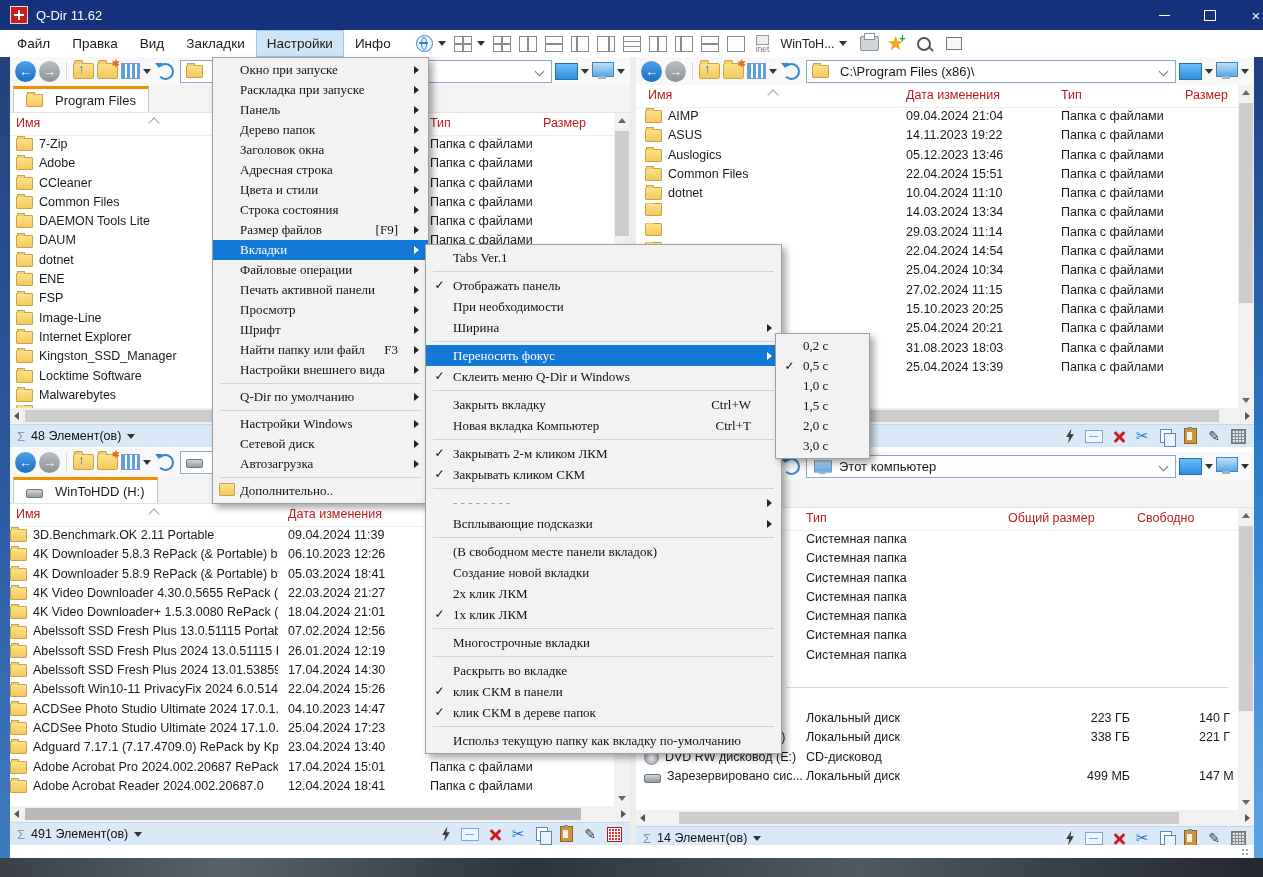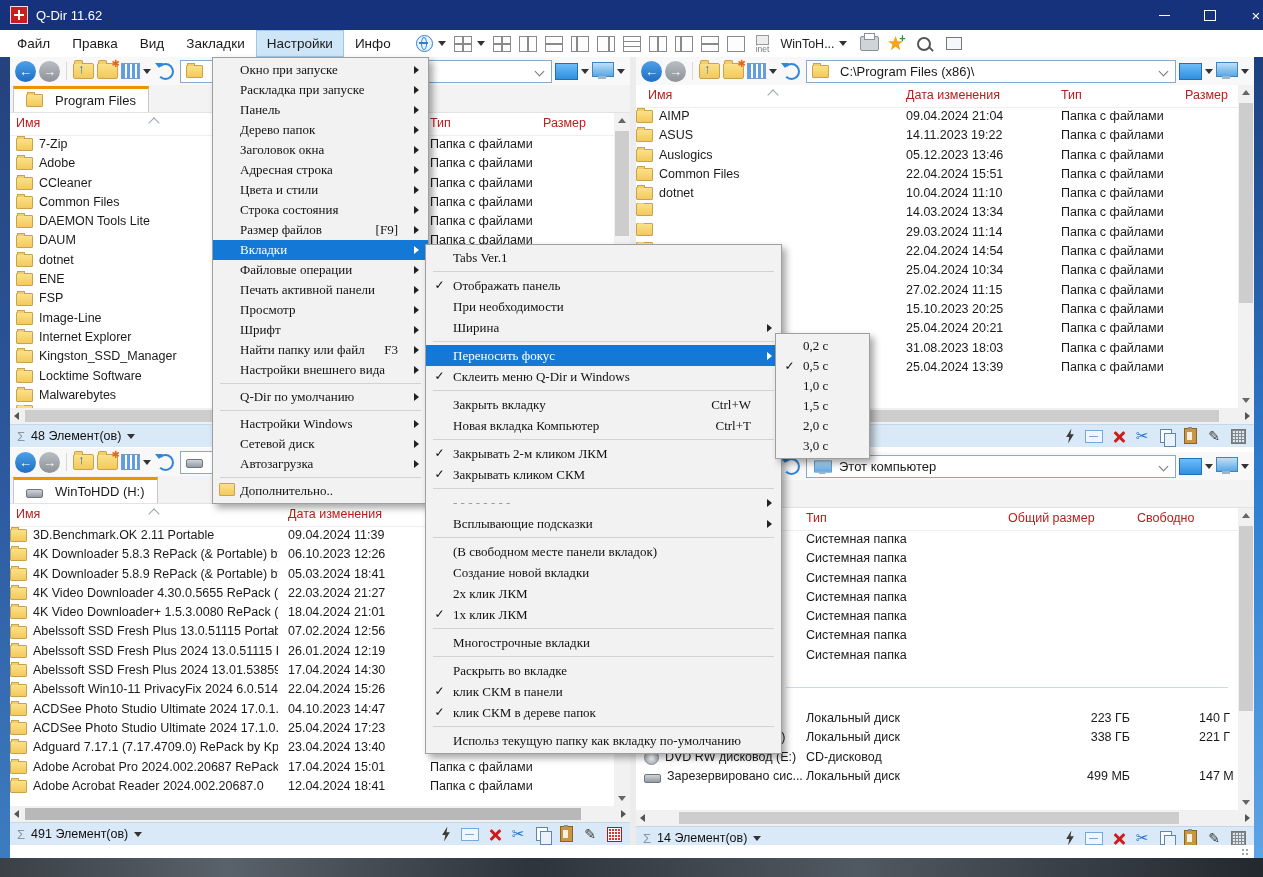--- a/index.html
+++ b/index.html
@@ -84,21 +84,21 @@
   .plist{position:relative;flex:1;overflow:hidden;}
   .phead{position:absolute;left:0;top:0;right:0;height:22px;font-size:12.5px;color:#b91c1c;border-bottom:1px solid #eee;}
   .hc{position:absolute;top:3px;white-space:nowrap;}
   .sortup{position:absolute;width:7px;height:7px;border-left:1.5px solid #9aa4ae;border-top:1.5px solid #9aa4ae;
           transform:rotate(45deg);top:6px;}
   .rows{position:absolute;left:0;top:22px;right:16px;bottom:0;font-size:12.5px;overflow:hidden;}
   .row{position:relative;height:19.3px;}
   .cell{position:absolute;top:0;line-height:19.3px;white-space:nowrap;}
   .c-name{display:flex;align-items:center;overflow:hidden;}
   #p-tl .c-name{left:6px;width:405px;} #p-tl .c-type{left:420px;}
-  #p-tr .c-name{left:0;width:252px;} #p-tr .c-date{left:270px;} #p-tr .c-type{left:425px;}
+  #p-tr .c-name{left:9px;width:252px;} #p-tr .c-date{left:270px;} #p-tr .c-type{left:425px;}
   #p-bl .c-name{left:0;width:268px;} #p-bl .c-date{left:278px;} #p-bl .c-type{left:420px;}
   #p-br .c-name{left:8px;width:160px;} #p-br .c-type{left:170px;}
   #p-br .c-total{left:380px;width:114px;text-align:right;} #p-br .c-free{left:563px;}
   .grow{position:relative;height:44px;}
   .gline{position:absolute;left:150px;right:10px;top:22px;height:1px;background:#c9dcee;}
   .fi{display:inline-block;width:15px;height:11px;position:relative;flex:none;margin-right:6px;
       background:linear-gradient(#fbe18a,#f3c95c);border:1px solid #caa24b;border-radius:1px;}
   .fi::before{content:"";position:absolute;top:-3px;left:0;width:6px;height:2px;background:#f3cf6b;
       border:1px solid #caa24b;border-bottom:none;}
   .fi-drive{background:linear-gradient(#cfd4d9,#949ba2);border:1px solid #6e757c;height:7px;margin-top:3px;border-radius:2px;}

